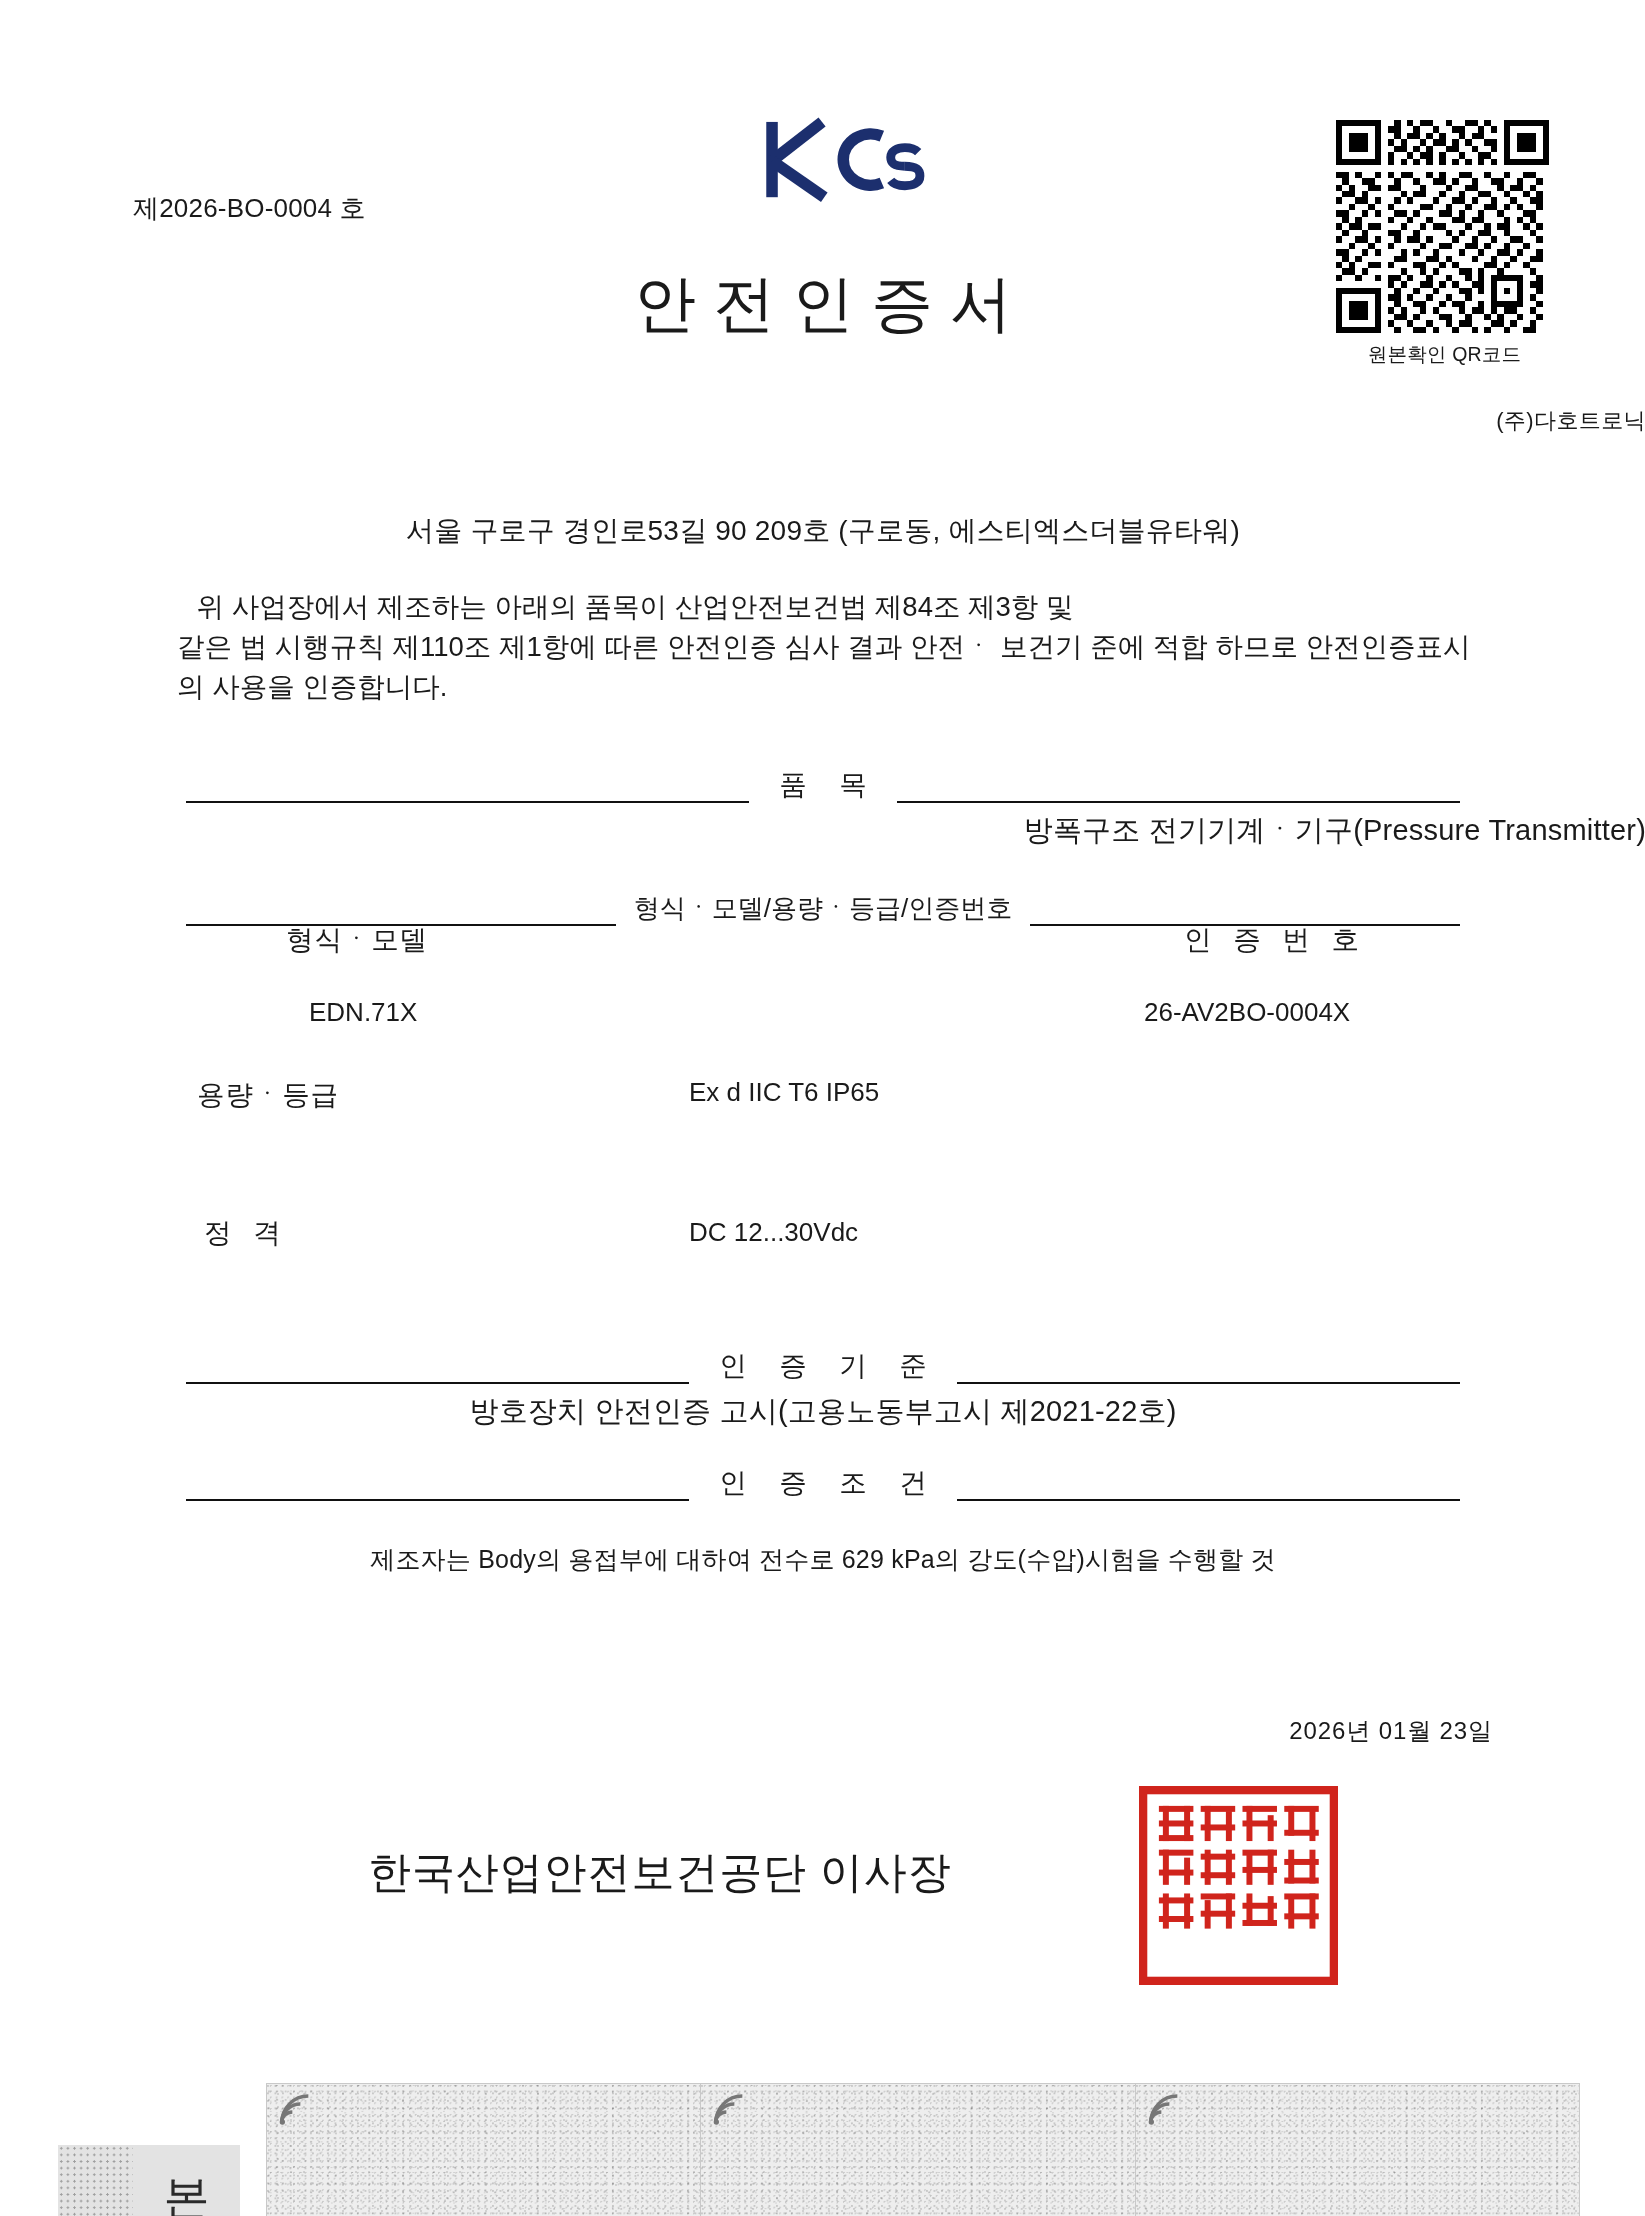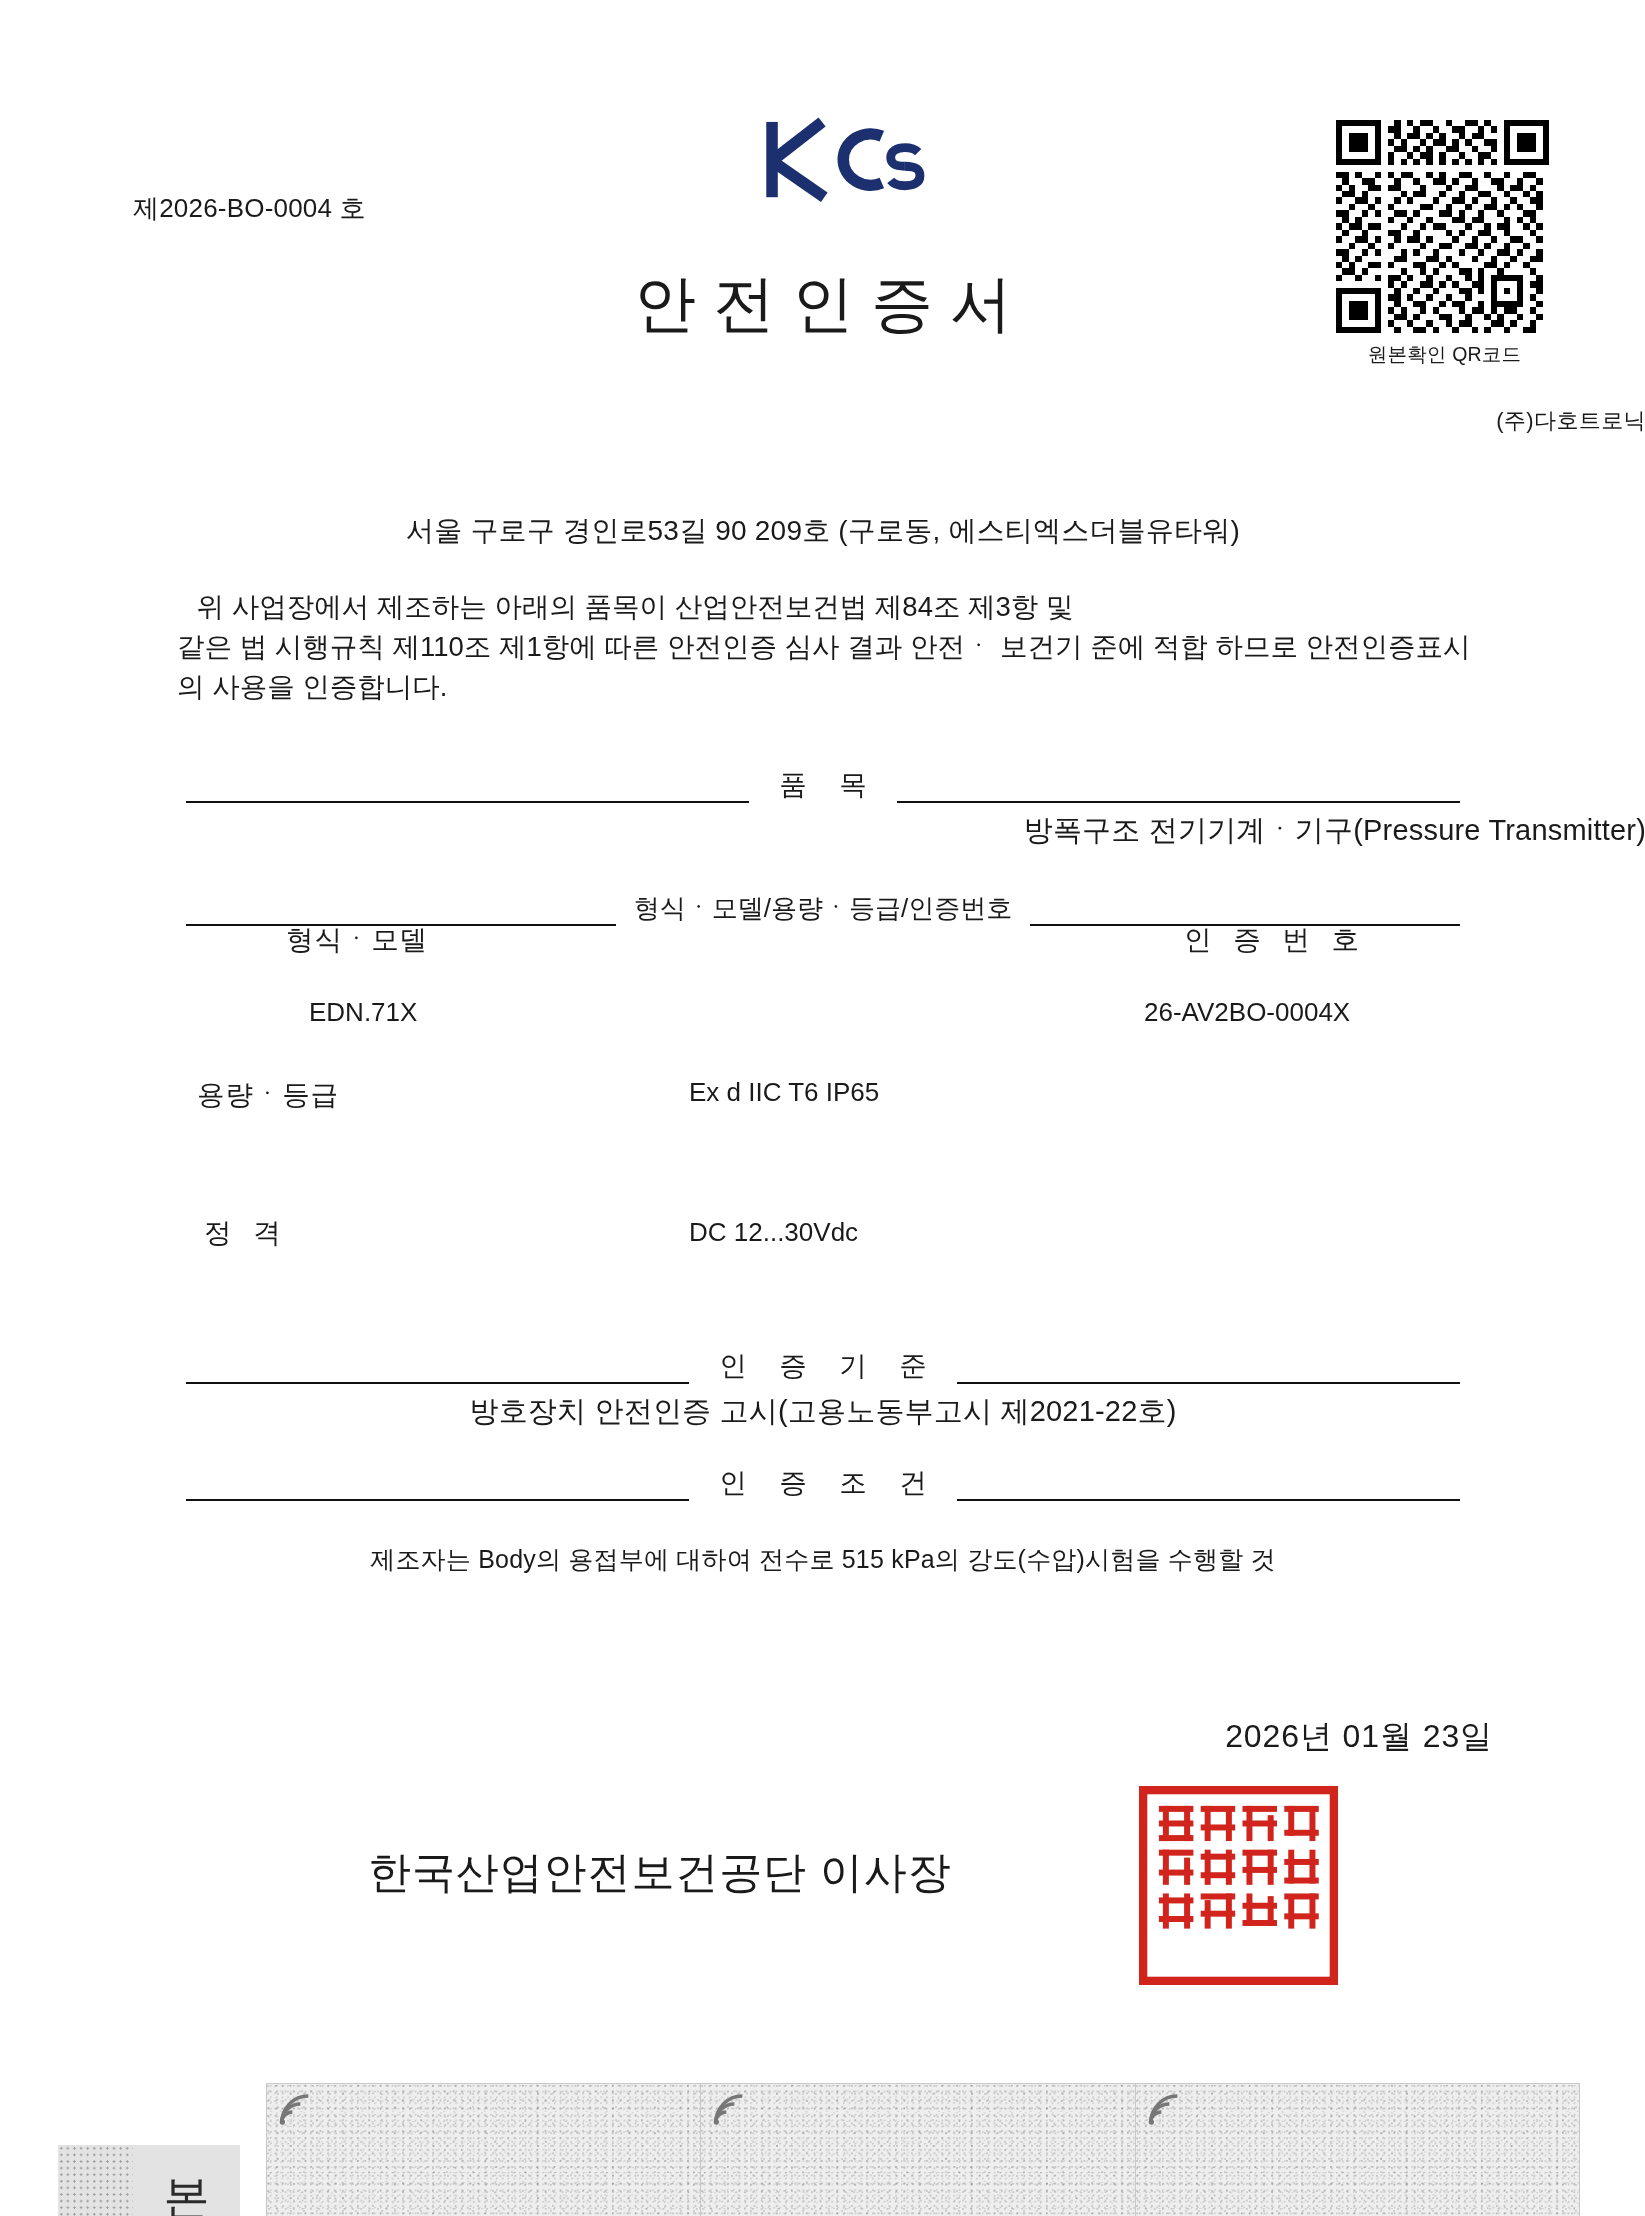--- a/index.html
+++ b/index.html
@@ -151,21 +151,21 @@
     position: absolute;
     font-size: 26px;
     white-space: nowrap;
   }
 
   
   .issue-date {
     position: absolute;
     right: 153px;
     top: 1715px;
-    font-size: 32px;
+    font-size: 24px;
     letter-spacing: 0.9px;
     white-space: nowrap;
   }
   .issuer {
     position: absolute;
     left: 368px;
     top: 1844px;
     font-size: 43px;
     letter-spacing: 0.9px;
     white-space: nowrap;
@@ -607,21 +607,21 @@
   </div>
   <div class="centered-text" style="top:1392px;">방호장치 안전인증 고시(고용노동부고시 제2021-22호)</div>
 
   <div class="rule-row" style="top:1465px;">
     <div class="pad-l"></div>
     <div class="line"></div>
     <div class="cap">인  증  조  건</div>
     <div class="line"></div>
     <div class="pad-r"></div>
   </div>
-  <div class="centered-text sm" style="top:1543px;">제조자는 Body의 용접부에 대하여 전수로 515 kPa의 강도(수압)시험을 수행할 것</div>
+  <div class="centered-text sm" style="top:1543px;">제조자는 Body의 용접부에 대하여 전수로 629 kPa의 강도(수압)시험을 수행할 것</div>
 
   <div class="issue-date">2026년 01월 23일</div>
 
   <div class="issuer">한국산업안전보건공단   이사장</div>
 
   <div class="seal">
     <svg viewBox="0 0 300 300" width="199" height="199" aria-hidden="true">
       <rect x="6" y="6" width="288" height="288" fill="none" stroke="#d0241c" stroke-width="13"></rect>
       <g fill="#d0241c">
         <g>

